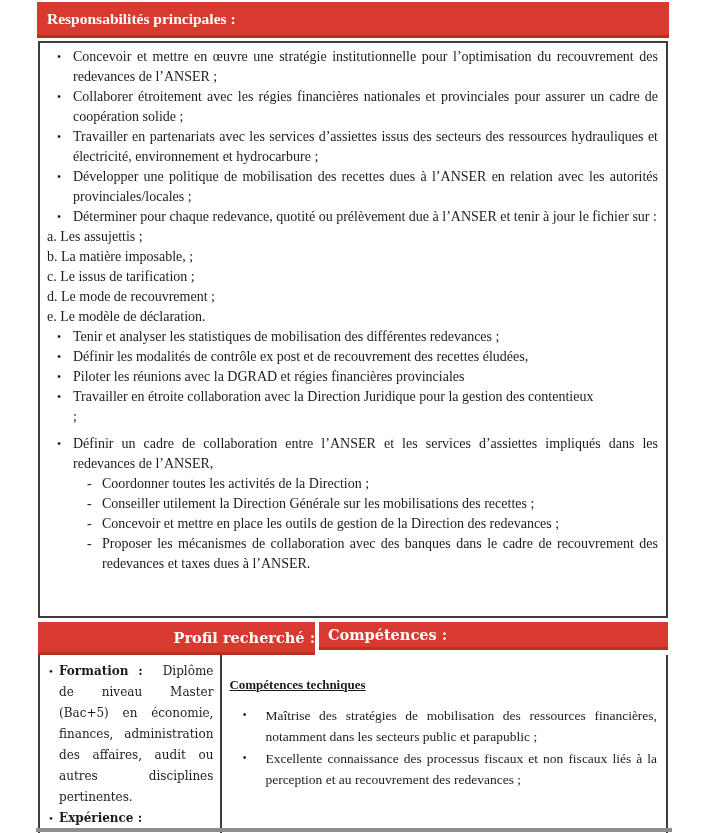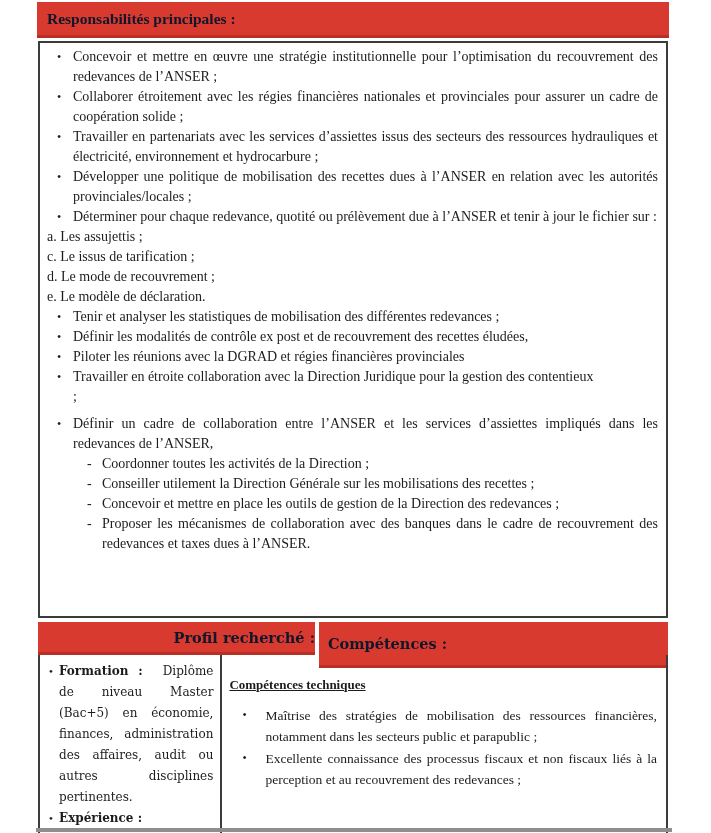--- a/index.html
+++ b/index.html
@@ -3,28 +3,28 @@
 <meta charset="utf-8">
 <style>
   html,body{margin:0;padding:0;}
   body{
     width:711px;height:833px;position:relative;overflow:hidden;
     background:#ffffff;color:#1c1c1c;
     font-family:"Liberation Serif", serif;
   }
   .red-bar{
     position:absolute;background:#d93a30;border-bottom:3px solid #b92f26;
-    color:#0f172a;font-weight:bold;box-sizing:border-box;
+    color:#ffffff;font-weight:bold;box-sizing:border-box;
     display:flex;align-items:center;
   }
   #resp-header{left:37px;top:2px;width:632px;height:36px;padding-left:10px;font-size:15.5px;
     font-family:"Liberation Serif", serif;}
   #profil-header{left:38px;top:622px;width:277px;height:33px;padding-left:10px;font-size:14.5px;
     font-family:"DejaVu Serif", serif;justify-content:flex-end;}
-  #comp-header{left:319px;top:622px;width:349px;height:46px;padding-left:9px;font-size:14.5px;
+  #comp-header{left:319px;top:622px;width:349px;height:28px;padding-left:9px;font-size:14.5px;
     font-family:"DejaVu Serif", serif;}
 
   #resp-box{
     position:absolute;left:38px;top:41px;width:630px;height:577px;
     border:2px solid #3c3c3c;box-sizing:border-box;
     padding:4px 8px 0 6px;overflow:hidden;
     font-size:14px;line-height:20px;
   }
   .item{display:flex;margin:0;}
   .item.gap{margin-top:7px;}
@@ -89,20 +89,23 @@
       <div class="item bullet">
         <span class="marker">•</span>
         <span class="text">Développer une politique de mobilisation des recettes dues à l’ANSER en relation avec les autorités provinciales/locales ;</span>
       </div>
       <div class="item bullet">
         <span class="marker">•</span>
         <span class="text">Déterminer pour chaque redevance, quotité ou prélèvement due à l’ANSER et tenir à jour le fichier sur :</span>
       </div>
       <div class="item letter">
         <span class="text">a. Les assujettis ;</span>
+      </div>
+      <div class="item letter">
+        <span class="text">b. La matière imposable, ;</span>
       </div>
       <div class="item letter">
         <span class="text">c. Le issus de tarification ;</span>
       </div>
       <div class="item letter">
         <span class="text">d. Le mode de recouvrement ;</span>
       </div>
       <div class="item letter">
         <span class="text">e. Le modèle de déclaration.</span>
       </div>

